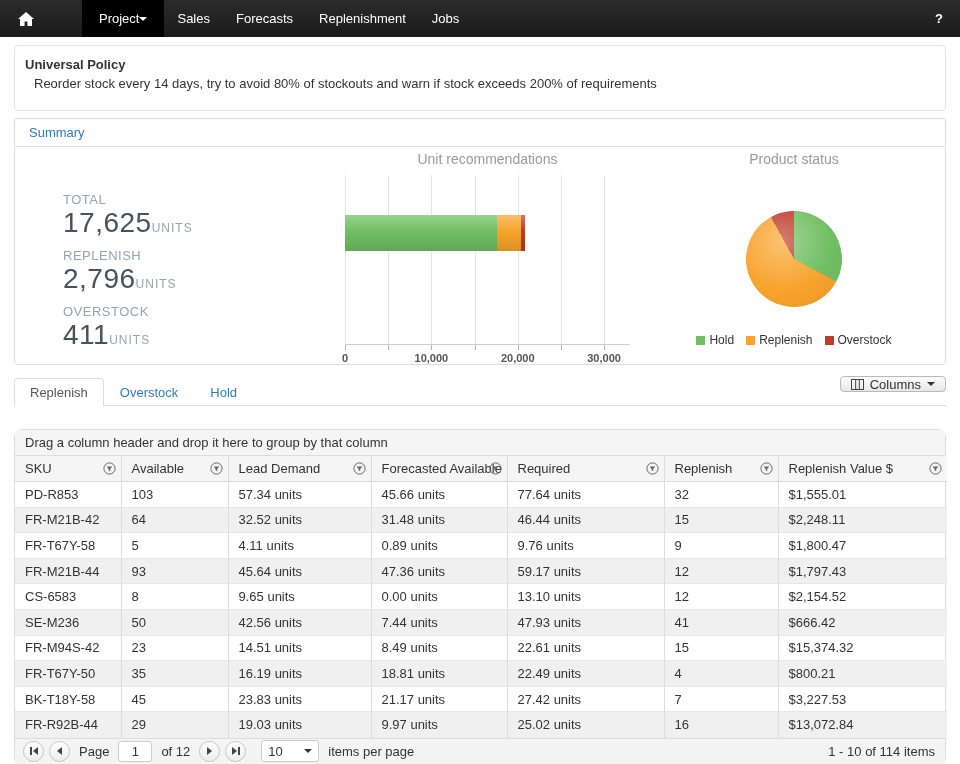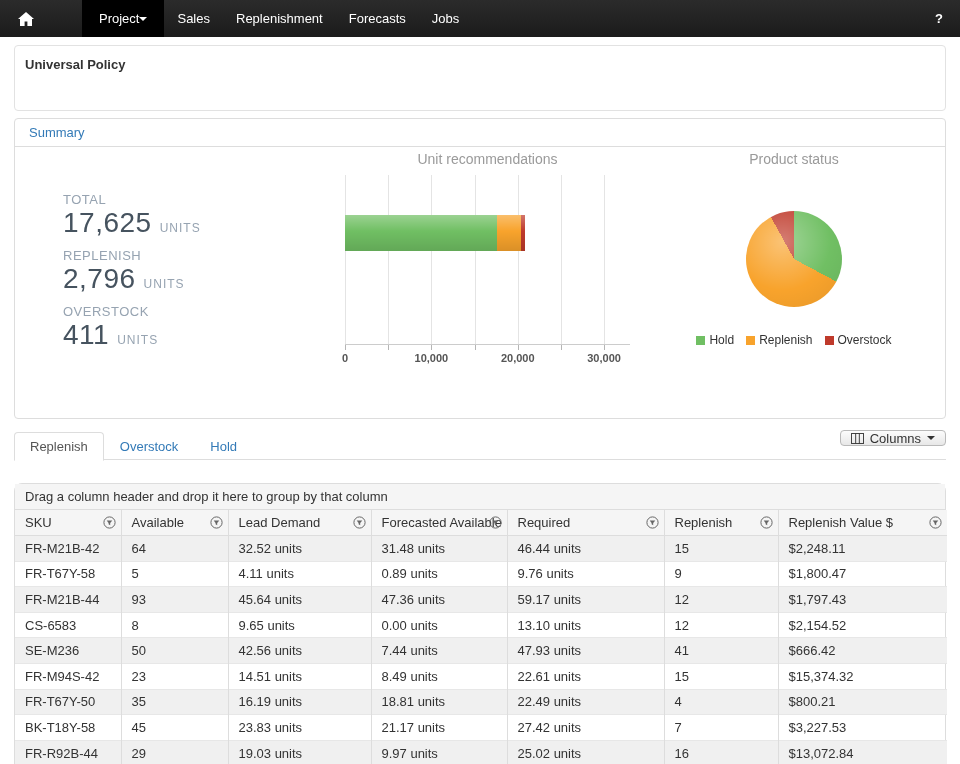--- a/index.html
+++ b/index.html
@@ -16,29 +16,29 @@
   .nav-brand { width:52px; justify-content:center; }
   .nav-active { background:#000; padding:0 17px; margin-left:30px; }
   .nav-user { background:rgba(255,255,255,0.09); padding:0 14px; }
   .nav-help { font-weight:bold; padding:0 17px; }
   .caret { width:0; height:0; border-left:4px solid transparent; border-right:4px solid transparent; border-top:4px solid #fff; display:inline-block; }
   
   .panel { margin:0 14px; border:1px solid #e2e2e2; border-radius:4px; background:#fff; }
   .policy-panel { margin-top:8px; height:66px; padding:11px 10px; }
   .policy-title { font-weight:bold; font-size:13px; color:#333; }
   .policy-desc { margin-top:4px; padding-left:9px; color:#333; }
-  .summary-panel { margin-top:7px; height:301px; border-color:#ddd; }
+  .summary-panel { margin-top:7px; height:247px; border-color:#ddd; }
   .summary-header { height:28px; padding:6px 14px; border-bottom:1px solid #ddd; }
   .summary-link { color:#337ab7; text-decoration:none; cursor:pointer; }
   .summary-body { display:flex; height:218px; }
   
   .stats { width:300px; padding:45px 0 0 48px; }
   .stat { margin-bottom:9px; }
   .stat-label { font-size:13px; color:#96a3b1; letter-spacing:0.5px; }
-  .stat-line { display:flex; align-items:baseline; gap:8px; }
+  .stat-line { display:flex; align-items:baseline; }
   .stat-value { font-size:28px; font-weight:300; color:#46535f; letter-spacing:0.5px; }
   .stat-unit { font-size:12px; color:#96a3b1; letter-spacing:1px; }
   
   .bar-chart { width:345px; padding-top:4px; }
   .chart-title { text-align:center; font-size:14px; color:#9a9a9a; }
   .bc-plot { position:relative; width:285px; height:170px; margin:8px auto 0; border-bottom:1px solid #ccc; }
   .gridline { position:absolute; top:0; bottom:0; width:1px; background:#e4e4e4; }
   .bc-bar { position:absolute; left:0; top:40px; height:36px; display:flex; }
   .bc-seg { position:relative; height:100%; }
   .bc-seg::after { content:""; position:absolute; inset:0; background:linear-gradient(rgba(255,255,255,0.3),rgba(255,255,255,0) 45%,rgba(0,0,0,0.12)); }
@@ -93,38 +93,39 @@
       </span>
     </a>
     <a class="nav-item nav-active">
       <span>Project</span>
       <span class="caret"></span>
     </a>
     <a class="nav-item">
         <span>Sales</span>
       </a>
     <a class="nav-item">
+        <span>Forecasts</span>
+      </a>
+    <a class="nav-item">
         <span>Replenishment</span>
-      </a>
-    <a class="nav-item">
-        <span>Forecasts</span>
       </a>
     <a class="nav-item">
         <span>Jobs</span>
       </a>
   </div>
   <div class="nav-right">
     <a class="nav-item nav-help">
         <span>?</span>
       </a>
   </div>
 </div>
 
 <div class="panel policy-panel">
   <div class="policy-title">Universal Policy</div>
+  <div class="policy-desc">Reorder stock every 14 days, try to avoid 80% of stockouts and warn if stock exceeds 200% of requirements</div>
 </div>
 
 <div class="panel summary-panel">
   <div class="summary-header">
     <a class="summary-link">Summary</a>
   </div>
   <div class="summary-body">
 
     <div class="stats">
       <div class="stat">
@@ -260,20 +261,29 @@
                 <circle cx="6.5" cy="6.5" r="5.6" fill="none" stroke="#666"></circle>
                 <path d="M3.7 4.4h5.6L7.2 6.9v2.4L5.6 8.2V6.9z" fill="#666"></path>
               </svg></span></th>
           <th><span>Replenish Value $</span><span class="filter-btn"><svg width="13" height="13" viewBox="0 0 13 13">
                 <circle cx="6.5" cy="6.5" r="5.6" fill="none" stroke="#666"></circle>
                 <path d="M3.7 4.4h5.6L7.2 6.9v2.4L5.6 8.2V6.9z" fill="#666"></path>
               </svg></span></th>
         </tr>
       </thead>
     <tbody>
+        <tr>
+          <td>PD-R853</td>
+          <td>103</td>
+          <td>57.34 units</td>
+          <td>45.66 units</td>
+          <td>77.64 units</td>
+          <td>32</td>
+          <td>$1,555.01</td>
+        </tr>
         <tr class="alt">
           <td>FR-M21B-42</td>
           <td>64</td>
           <td>32.52 units</td>
           <td>31.48 units</td>
           <td>46.44 units</td>
           <td>15</td>
           <td>$2,248.11</td>
         </tr>
         <tr>

